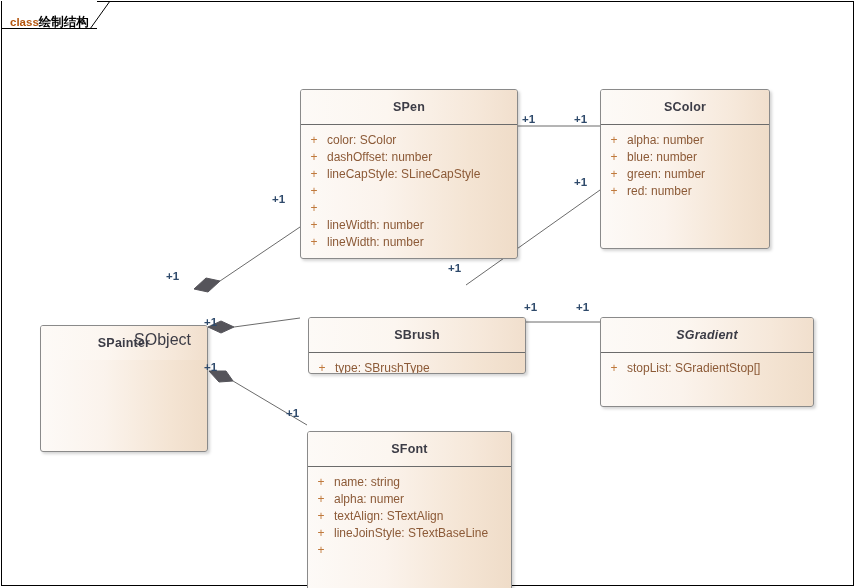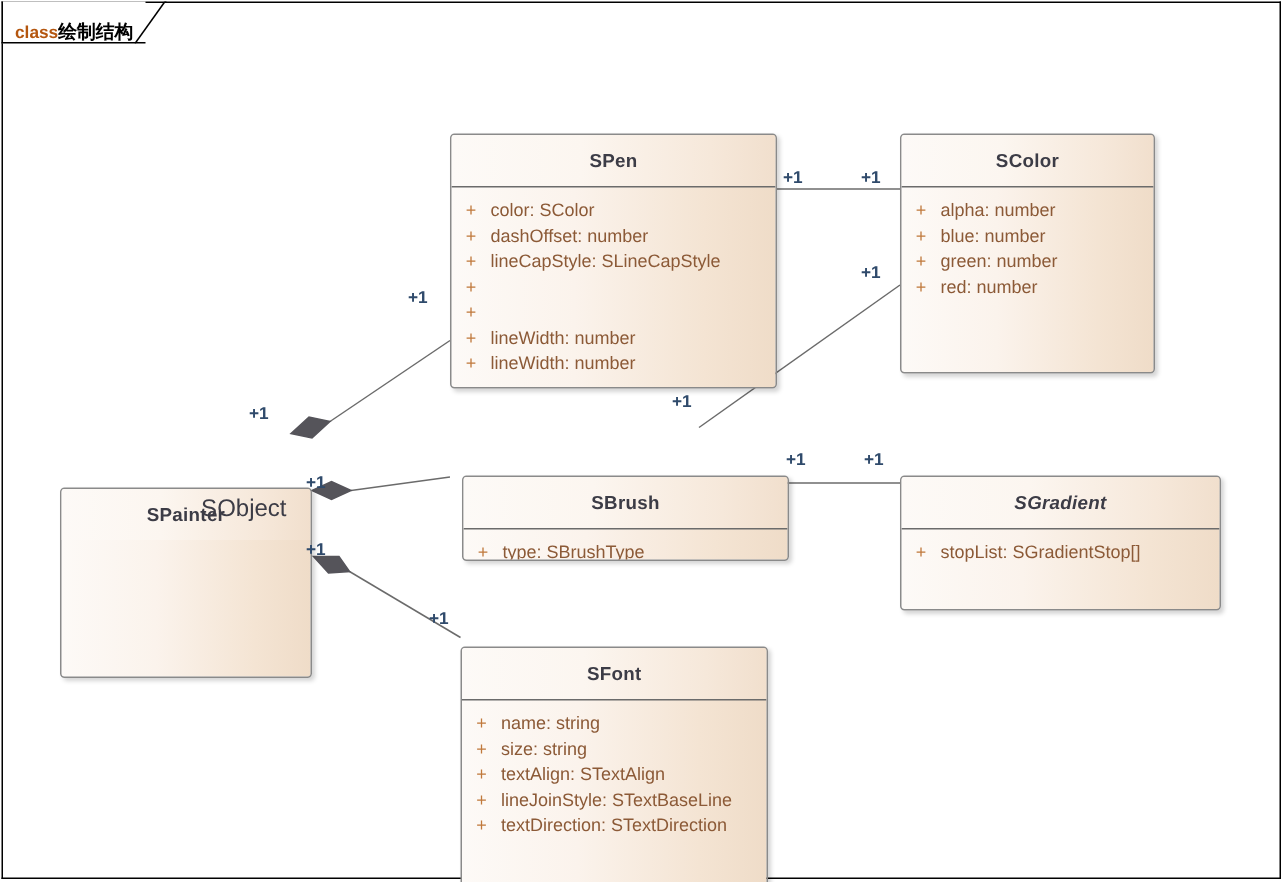--- a/index.html
+++ b/index.html
@@ -288,33 +288,32 @@
         <div class="uml-header">
           <span class="uml-title">SFont</span>
         </div>
         <div class="uml-attrs">
           <div class="attr-row">
             <span class="attr-vis">+</span>
             <span class="attr-text">name: string</span>
           </div>
           <div class="attr-row">
             <span class="attr-vis">+</span>
-            <span class="attr-text">size: string</span>
+            <span class="attr-text">alpha: numer</span>
           </div>
           <div class="attr-row">
             <span class="attr-vis">+</span>
             <span class="attr-text">textAlign: STextAlign</span>
           </div>
           <div class="attr-row">
             <span class="attr-vis">+</span>
             <span class="attr-text">lineJoinStyle: STextBaseLine</span>
           </div>
           <div class="attr-row">
             <span class="attr-vis">+</span>
-            <span class="attr-text">textDirection: STextDirection</span>
           </div>
         </div>
       </div>
     </div>
 
   <div id="mults">
       <span class="mult" style="left: 272px; top: 193px;">+1</span>
       <span class="mult" style="left: 166px; top: 270px;">+1</span>
       <span class="mult" style="left: 522px; top: 113px;">+1</span>
       <span class="mult" style="left: 574px; top: 113px;">+1</span>

